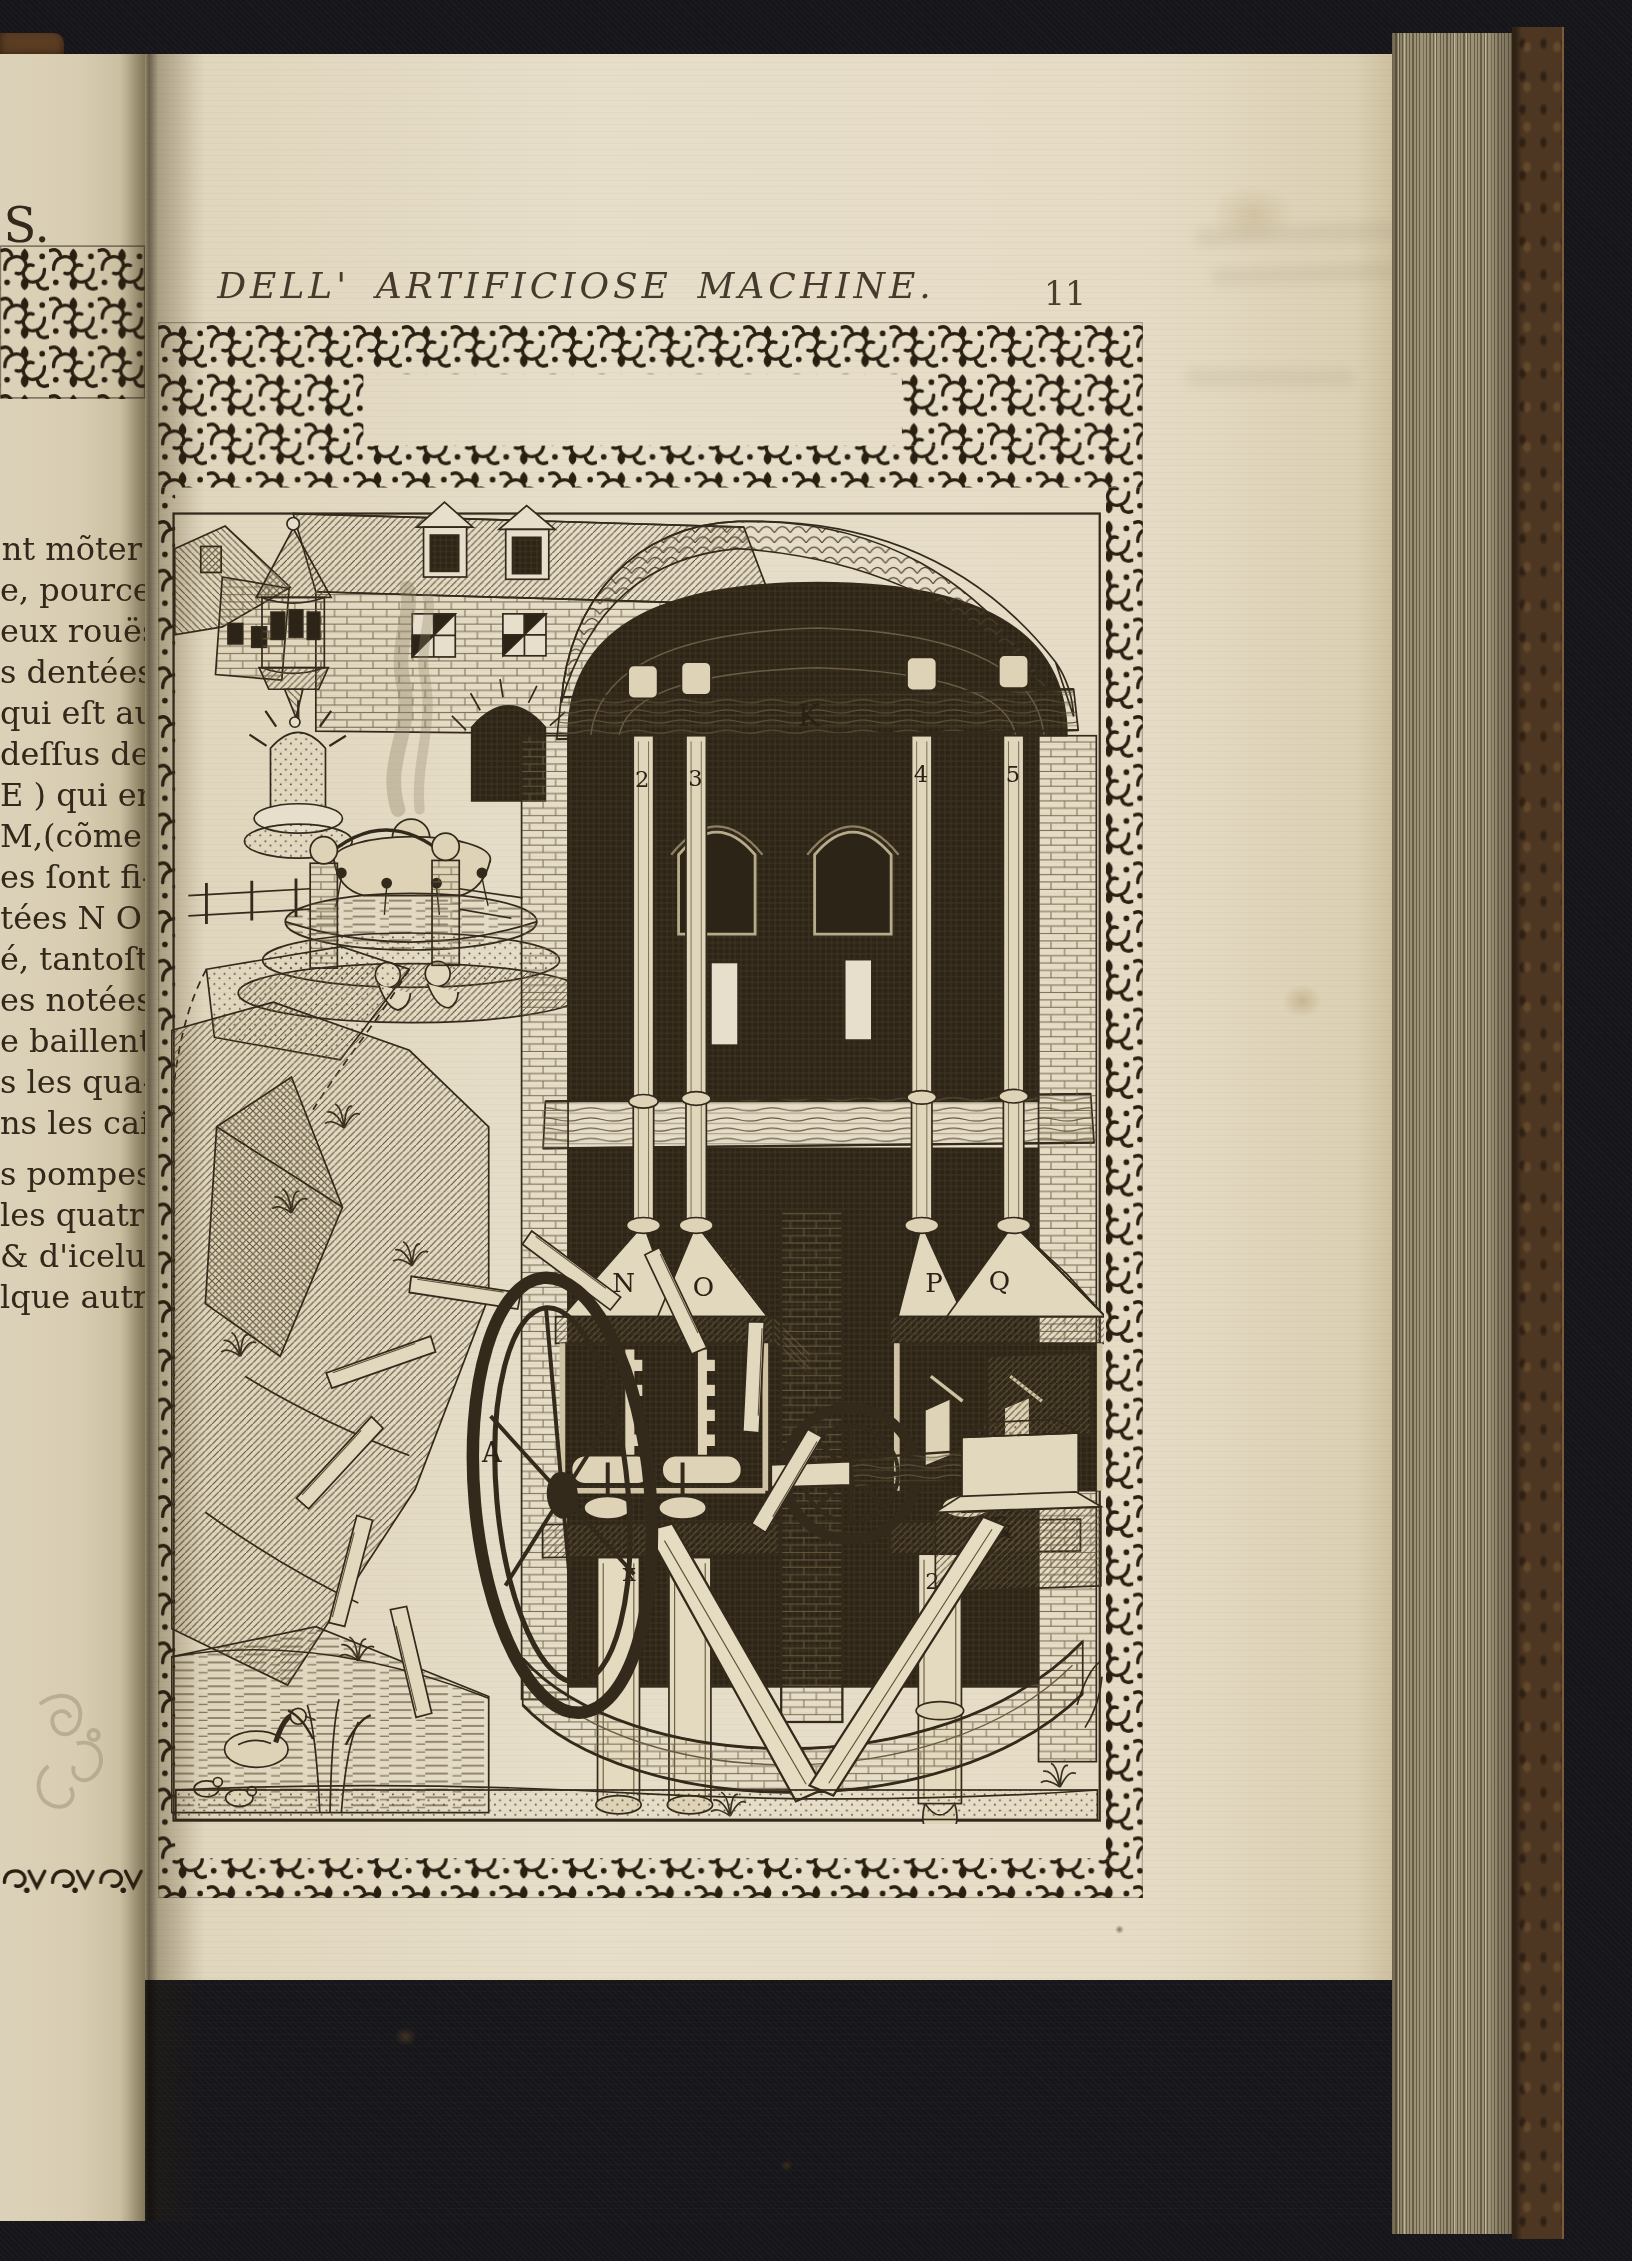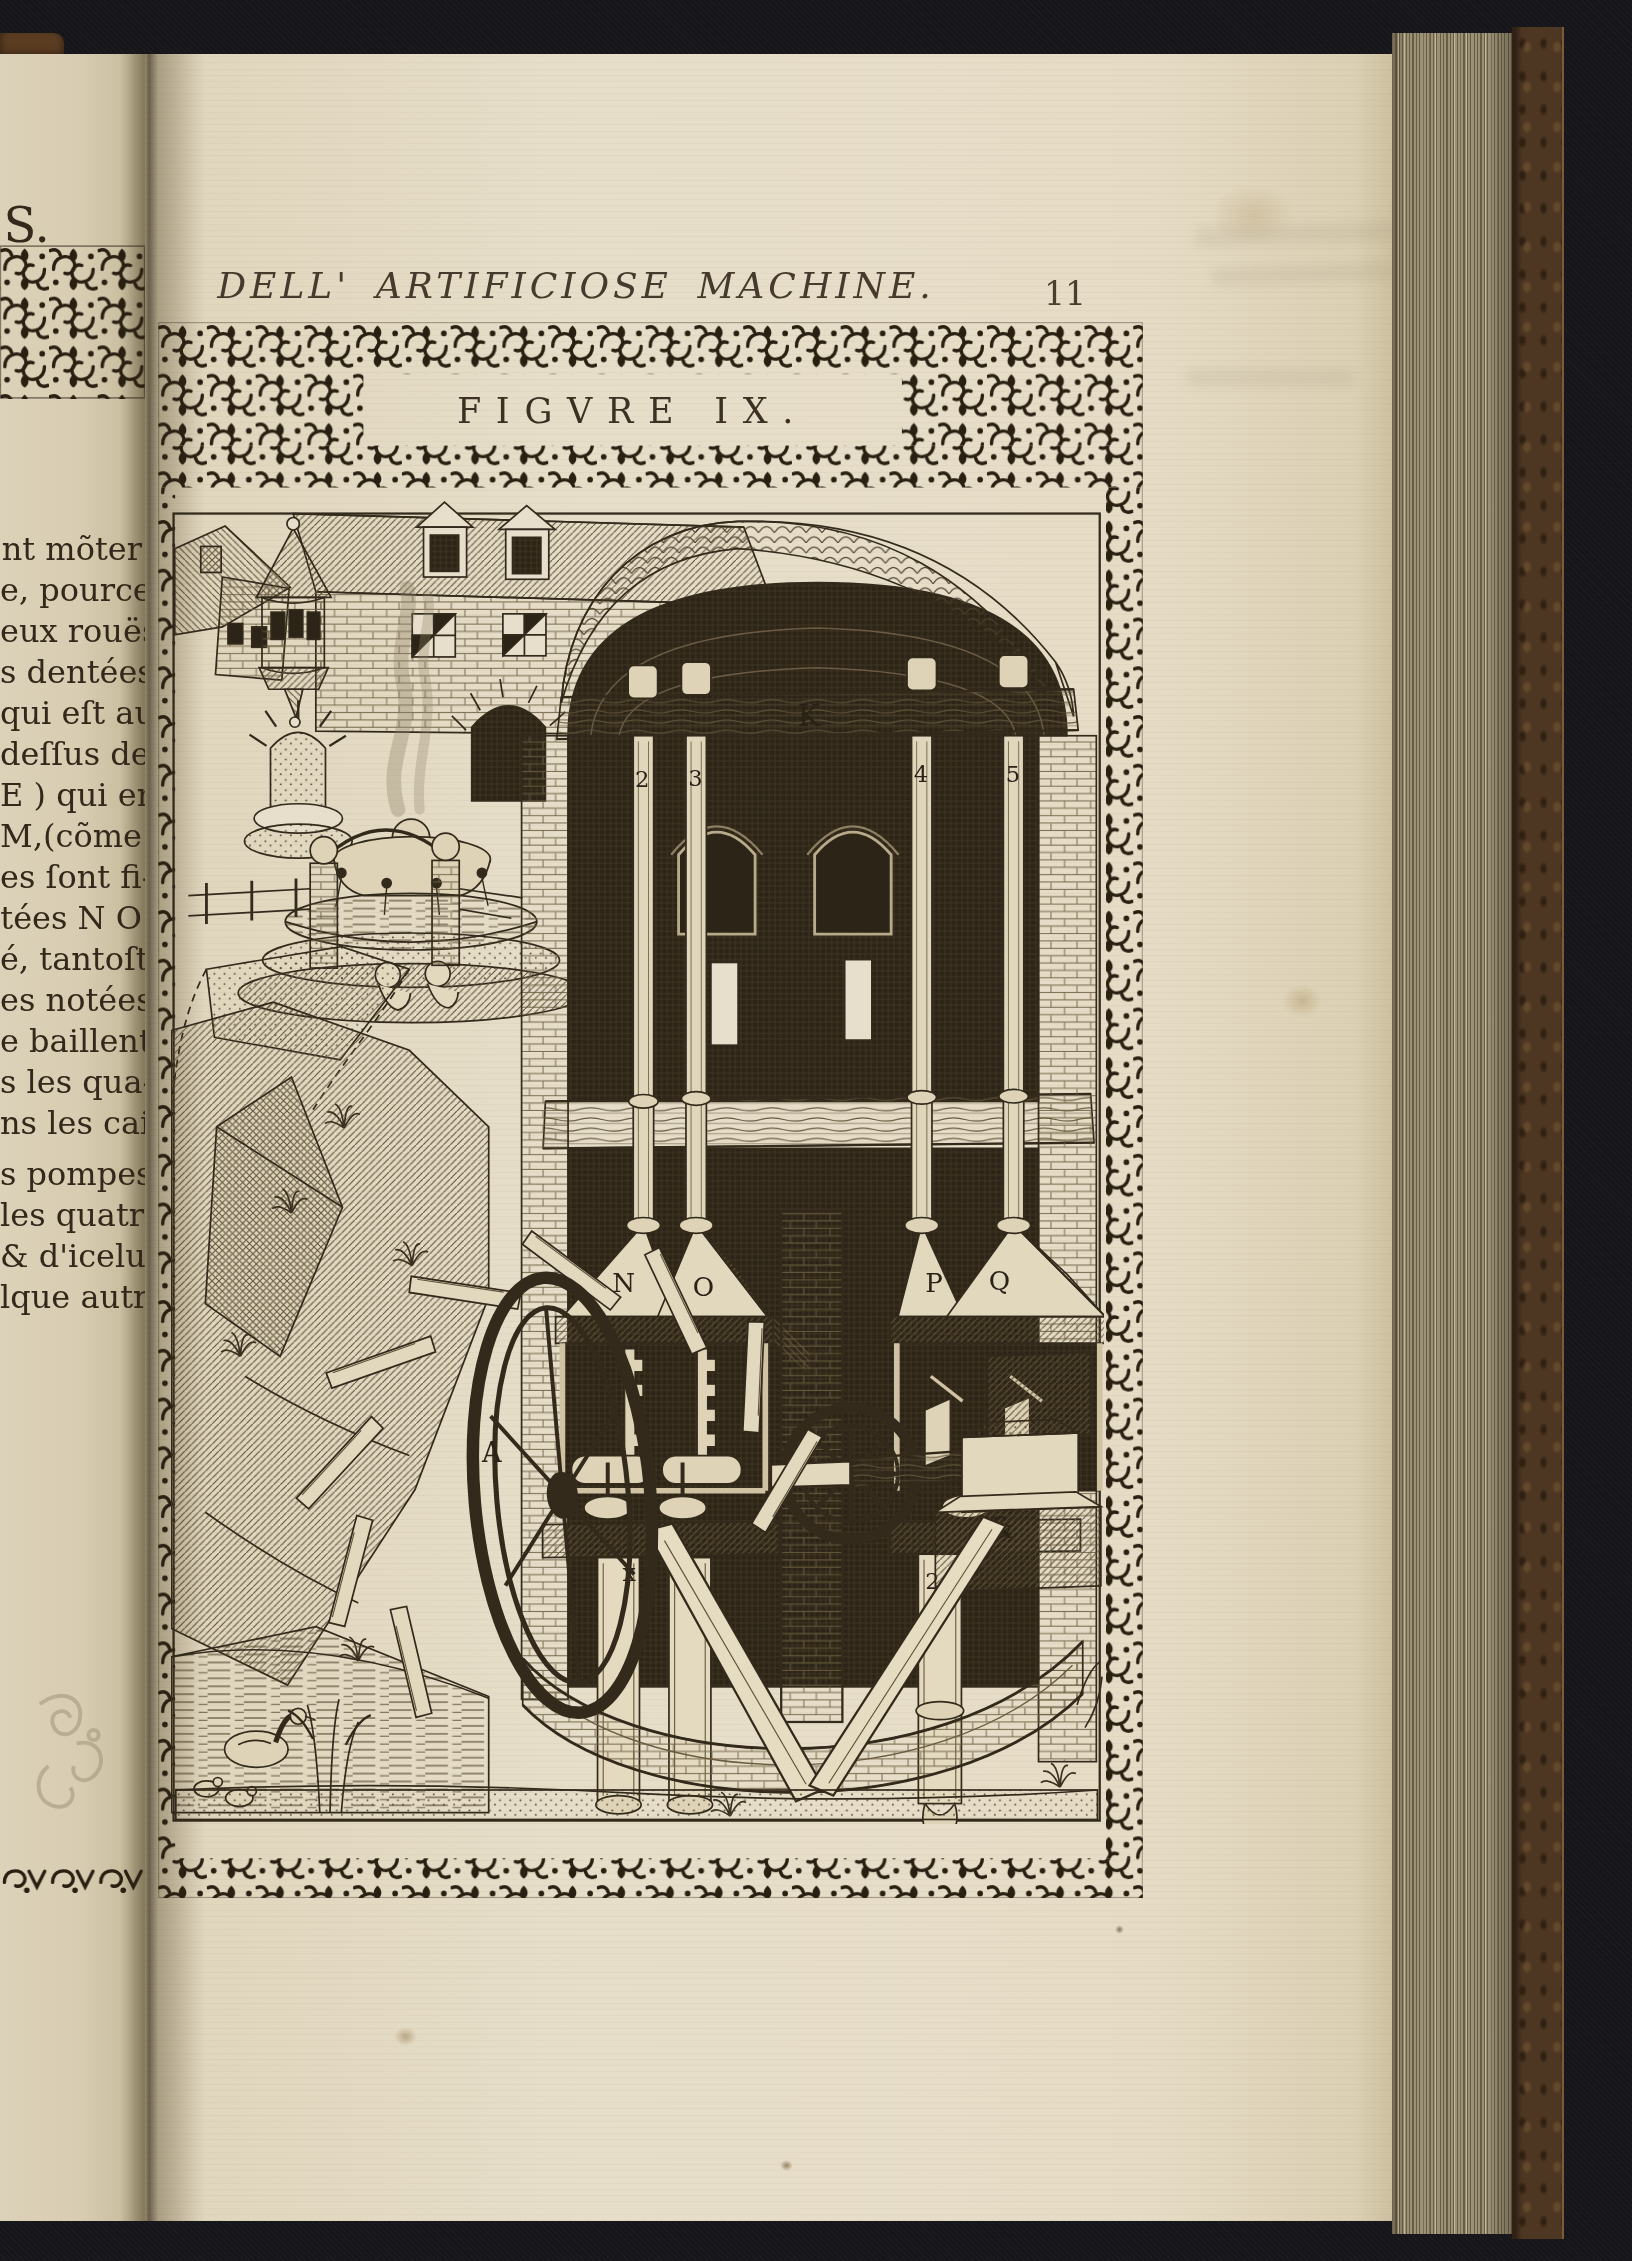--- a/index.html
+++ b/index.html
@@ -21,21 +21,21 @@
     padding-right:2.8px;color:#33281a;font-size:32px;}
   .margin-col span{display:block;height:41px;line-height:41px;white-space:nowrap;}
   .margin-col span.gap{margin-top:10.2px;}
   .orn-frag{left:0;width:145px;height:154px;}
   .orn-frag.bottom{height:37px;}
   .ghost-curls{left:23px;top:1627px;opacity:.65;}
   
   .gutter{left:120px;top:54px;width:85px;height:2167px;
     background:linear-gradient(90deg,rgba(46,35,16,0) 0,rgba(46,35,16,.38) 30%,rgba(20,14,4,.55) 34%,rgba(46,35,16,.25) 45%,rgba(46,35,16,0) 100%);}
   
-  .main-page{left:145px;top:54px;width:1247px;height:2167px;
+  .main-page{left:145px;top:54px;width:1247px;height:1926px;
     background:linear-gradient(90deg,#cfc2a2 0,#e0d6bd 51px,#e7deca 35%,#e6dcc6 80%,#dbd0b3 97%,#cdc0a0 100%);}
   .main-page .tex{left:0;top:0;width:1247px;height:2167px;
     background:repeating-linear-gradient(0deg, rgba(120,105,75,.05) 0 1.1px, transparent 1.1px 6.2px);}
   .running-title{left:0;top:211px;width:862px;text-align:center;font-style:italic;
     font-size:36px;letter-spacing:4px;word-spacing:10.2px;color:#453a2b;}
   .page-number{left:899px;top:220px;font-size:33px;color:#4a3e2c;}
   .caption-box{left:218px;top:320px;width:539px;height:71px;line-height:74px;
     text-align:center;font-size:35px;letter-spacing:14.7px;color:#3b3022;}
   .stain{border-radius:50%;}
   .ghost-line{background:#9c9078;filter:blur(5.1px);opacity:.16;border-radius:11.3px;}
@@ -157,21 +157,20 @@
       <rect x="0" y="92" width="362" height="126" fill="url(#ornC)"></rect>
       <rect x="1312" y="92" width="425" height="126" fill="url(#ornC)"></rect>
       <rect x="0" y="218" width="1737" height="74" fill="url(#ornC)"></rect>
     </g>
     <rect x="0" y="292" width="30" height="2418" fill="url(#ornC)"></rect>
     <rect x="1672" y="292" width="65" height="2418" fill="url(#ornC)"></rect>
     <rect x="0" y="2710" width="1737" height="70" fill="url(#ornC)"></rect>
     <rect x="1" y="1" width="1735" height="2778" fill="none" stroke="#2a2012" stroke-width="2" opacity=".35"></rect>
   </svg>
 
-  <div class="abs caption-box">FIGVRE IX.</div>
 
   <svg class="abs" style="left:25.5px;top:438px" width="933" height="1332" viewBox="0 0 1645 2350">
     <defs>
       <pattern id="eh" width="12" height="12" patternUnits="userSpaceOnUse">
         <path d="M0,12 L12,0" stroke="#5f5238" stroke-width="2"></path>
       </pattern>
       <pattern id="eh2" width="12" height="12" patternUnits="userSpaceOnUse">
         <path d="M0,0 L12,12" stroke="#5f5238" stroke-width="2"></path>
       </pattern>
       <pattern id="xh" width="10" height="10" patternUnits="userSpaceOnUse">

